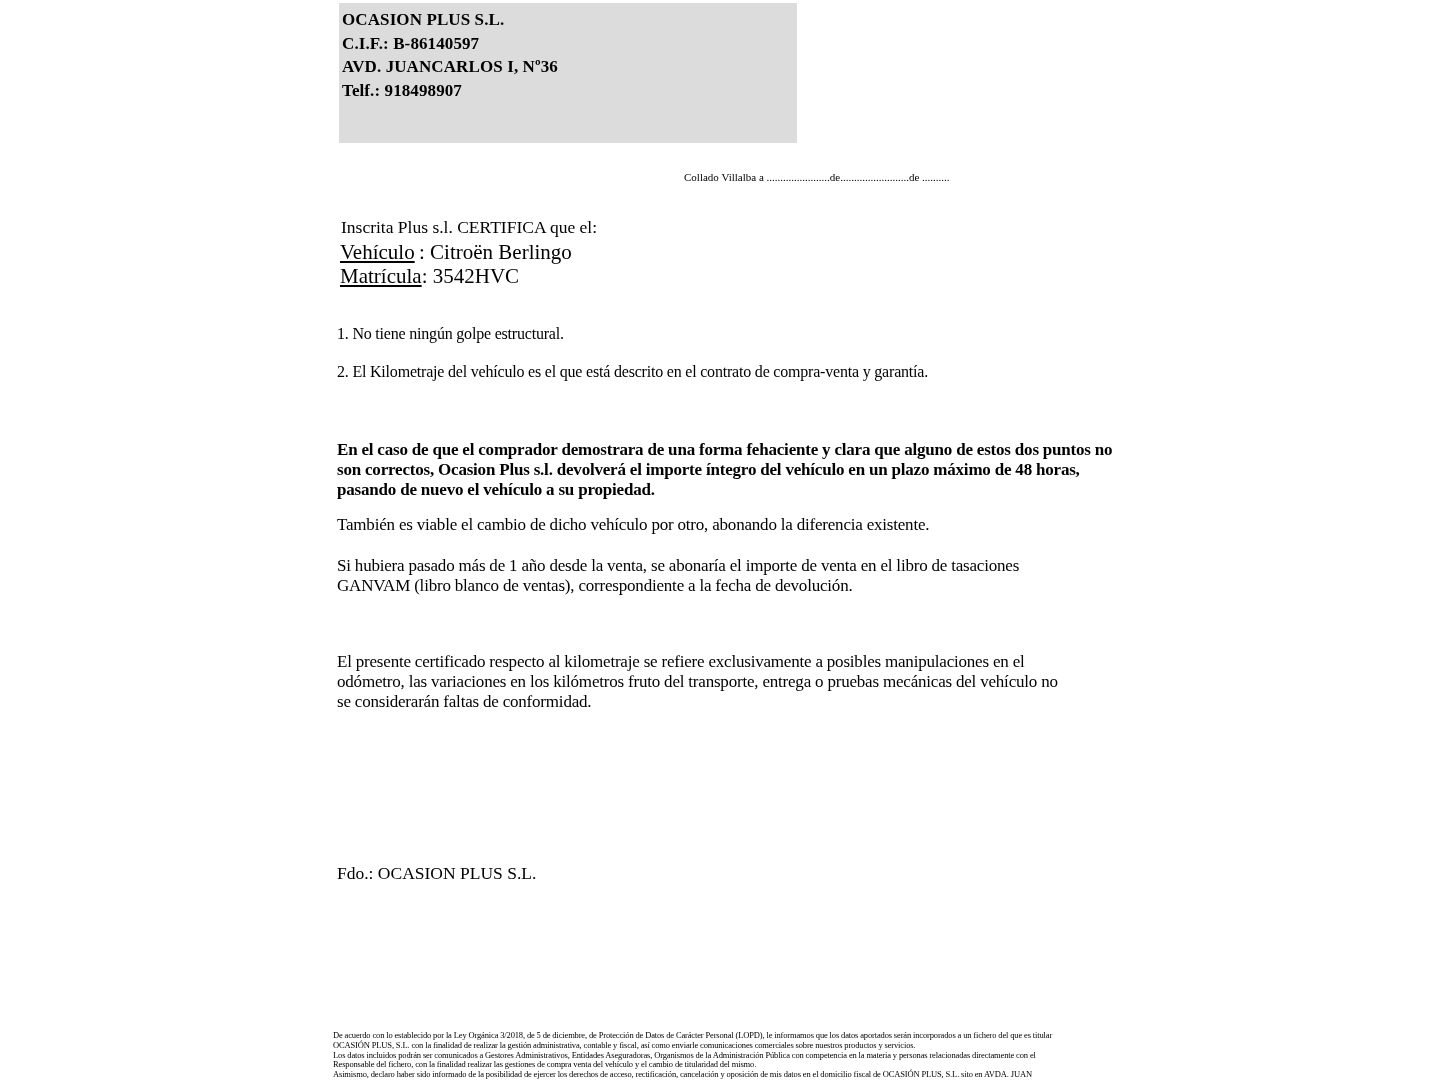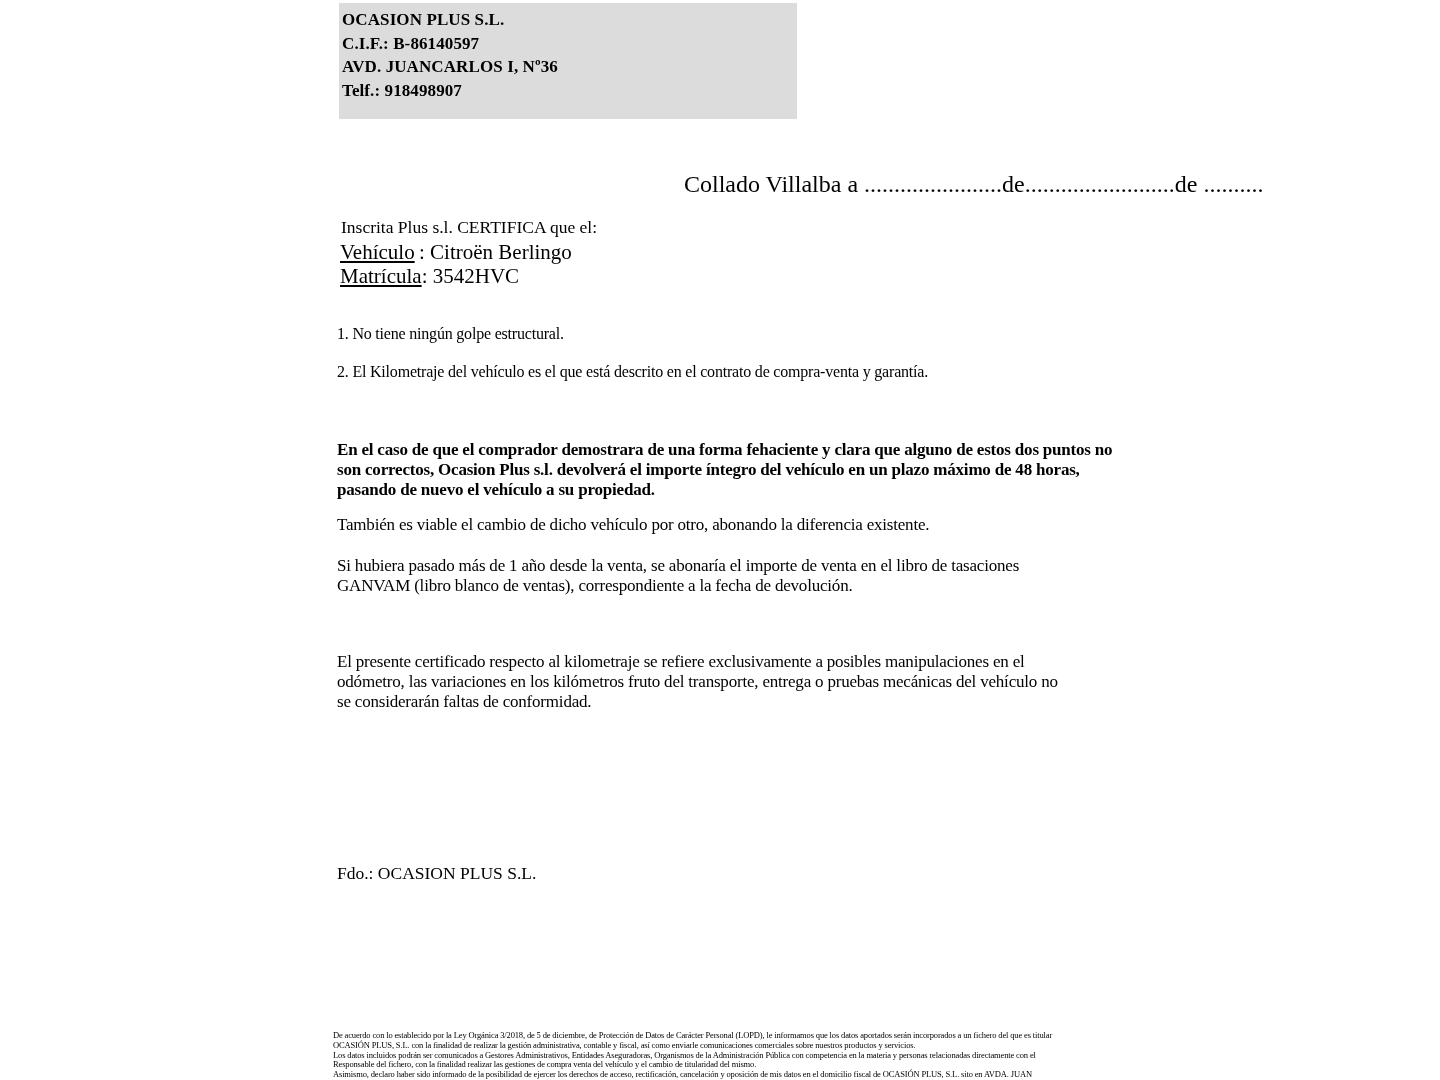--- a/index.html
+++ b/index.html
@@ -12,36 +12,36 @@
     font-family: "Liberation Serif", "DejaVu Serif", serif;
     color: #000000;
     overflow: hidden;
   }
   .abs { position: absolute; }
 
   .header-box {
     left: 339px;
     top: 3px;
     width: 458px;
-    height: 116px;
+    height: 140px;
     background: #dcdcdc;
     padding: 5px 0 0 3px;
   }
   .header-box .hline {
     font-weight: bold;
     font-size: 17px;
     line-height: 23.5px;
     letter-spacing: 0.1px;
     white-space: nowrap;
   }
 
   .date-line {
     left: 684px;
     top: 171px;
-    font-size: 24px;
+    font-size: 11px;
     white-space: nowrap;
   }
 
   .cert-intro {
     left: 341px;
     top: 217px;
     font-size: 17.5px;
     white-space: nowrap;
   }
   .cert-row {

